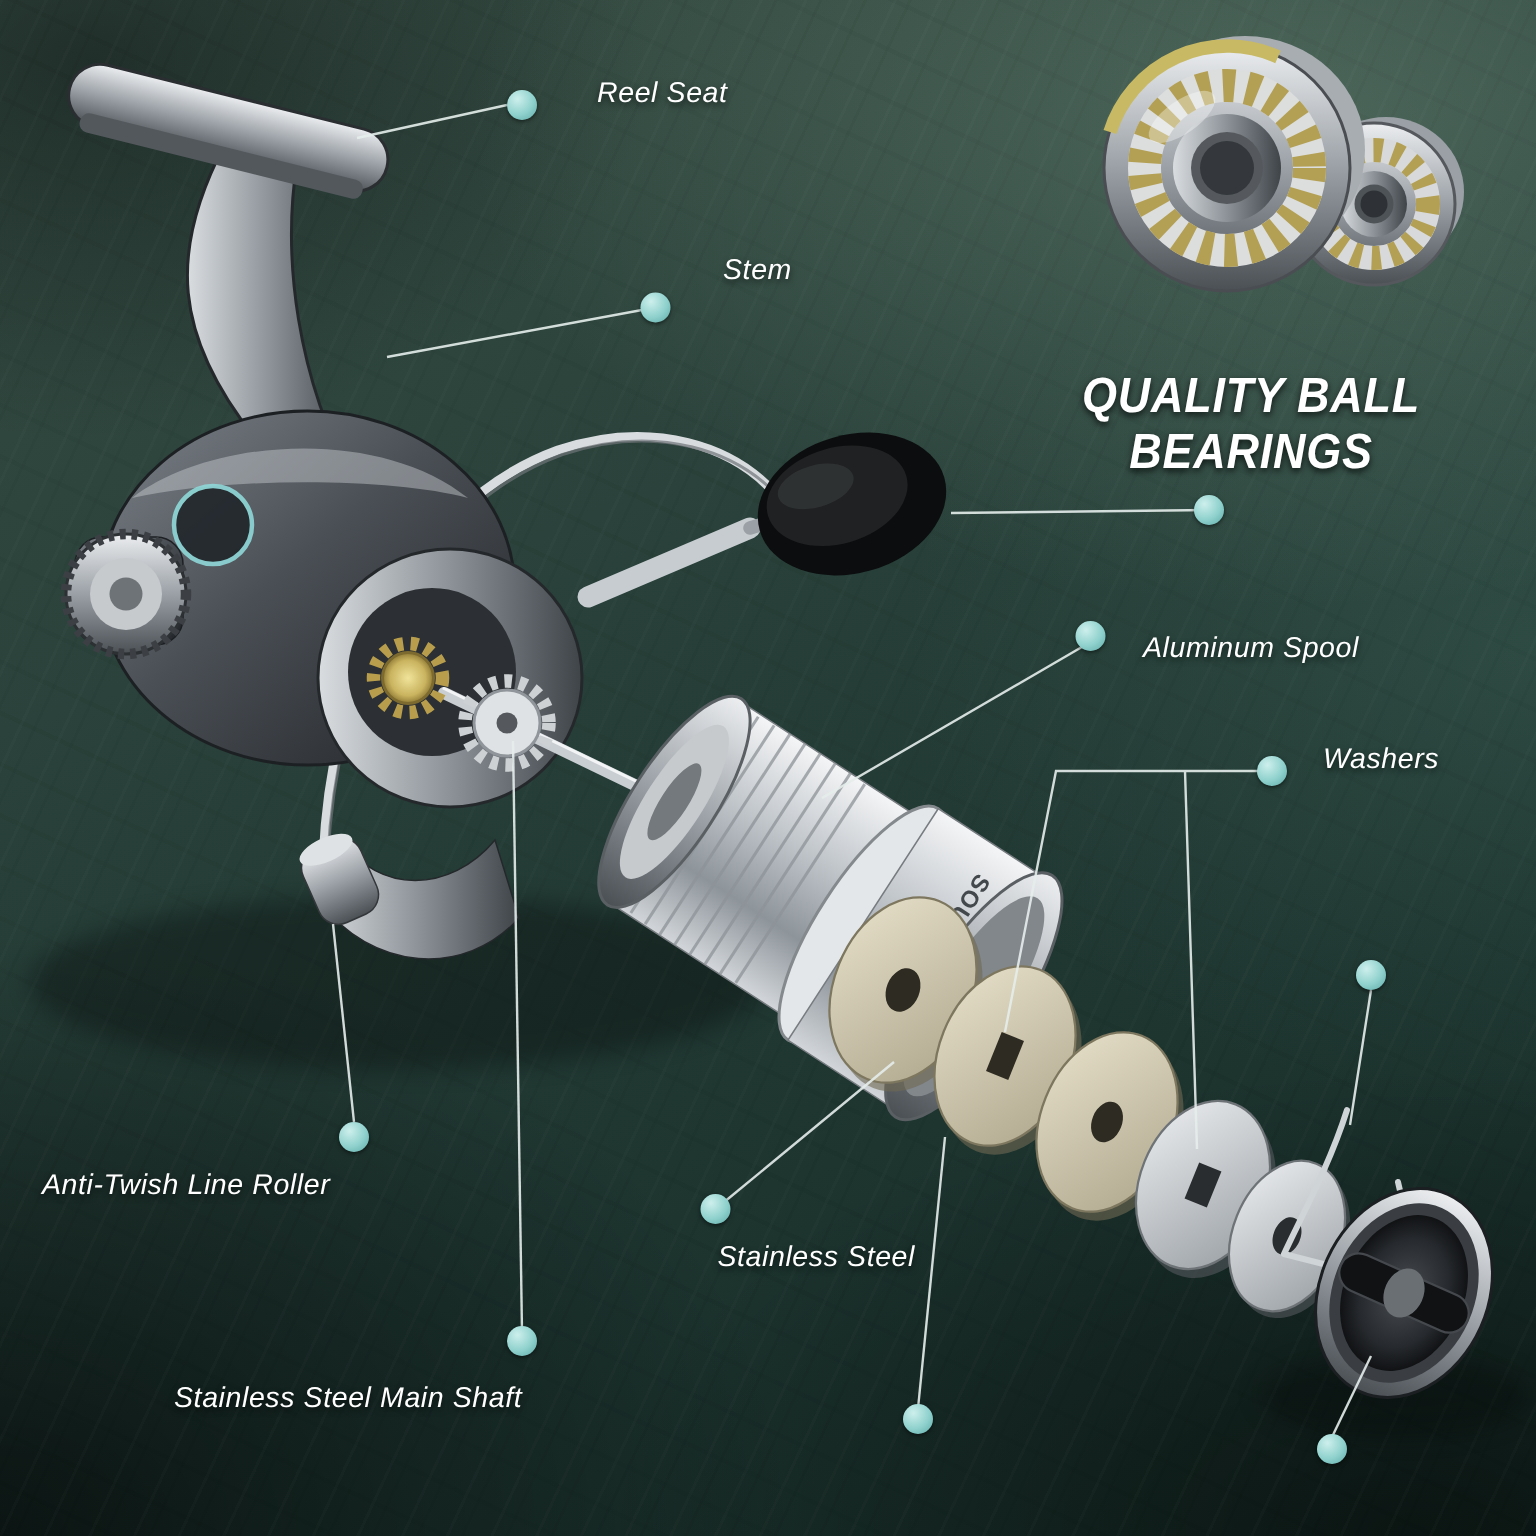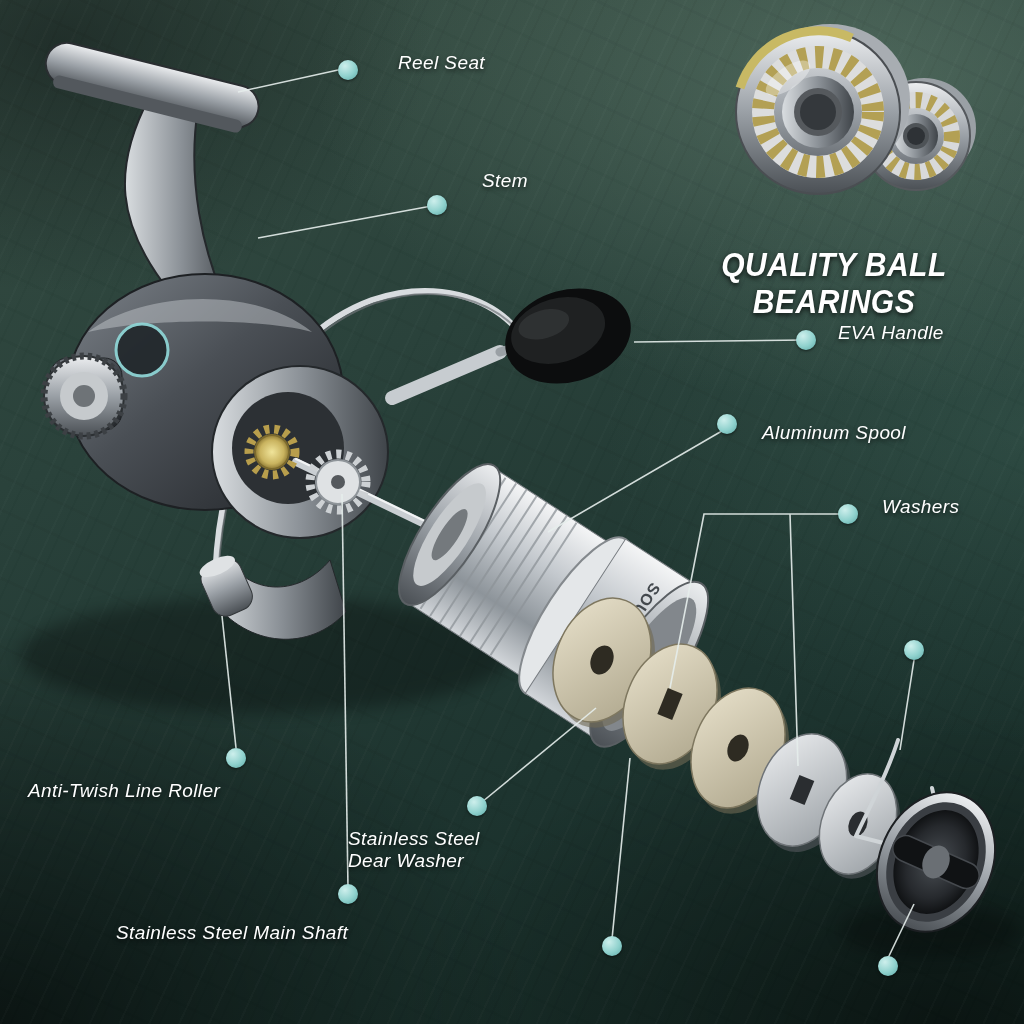--- a/index.html
+++ b/index.html
@@ -28,21 +28,21 @@
   .dot {
     position: absolute; width: 20px; height: 20px; border-radius: 50%;
     background: radial-gradient(circle at 35% 30%, #cdefec, #8fd1cd 55%, #5da9a6 100%);
     box-shadow: 0 1px 3px rgba(0,0,0,0.55);
   }
   .label {
     position: absolute; color: #ffffff; font-style: italic; font-size: 19px;
     white-space: nowrap; letter-spacing: 0.4px;
     text-shadow: 0 2px 4px rgba(0,0,0,0.6);
   }
-  .label.center { text-align: left; white-space: normal; line-height: 1.18; }
+  .label.center { text-align: right; white-space: normal; line-height: 1.18; }
   .heading {
     position: absolute; left: 650px; top: 246px; width: 368px; text-align: center;
     color: #ffffff; font-size: 30px; font-weight: bold; font-style: italic;
     letter-spacing: 0.5px; transform: scaleY(1.1); transform-origin: top center;
     text-shadow: 0 2px 5px rgba(0,0,0,0.75);
   }
 </style>
 </head>
 <body>
 
@@ -262,24 +262,22 @@
   <div class="dot" style="left:838px;top:504px"></div>
   <div class="dot" style="left:904px;top:640px"></div>
   <div class="dot" style="left:226px;top:748px"></div>
   <div class="dot" style="left:467px;top:796px"></div>
   <div class="dot" style="left:338px;top:884px"></div>
   <div class="dot" style="left:602px;top:936px"></div>
   <div class="dot" style="left:878px;top:956px"></div>
 
   <div class="label" style="left:398px;top:52px">Reel Seat</div>
   <div class="label" style="left:482px;top:170px">Stem</div>
-  <div class="label" style="left:838px;top:322px">EVA Handle</div>
   <div class="label" style="left:762px;top:422px">Aluminum Spool</div>
   <div class="label" style="left:882px;top:496px">Washers</div>
   <div class="label" style="left:28px;top:780px">Anti-Twish Line Roller</div>
   <div class="label center" style="left:348px;top:828px;width:262px">
     <span>Stainless Steel</span><br>
-    <span>Dear Washer</span>
   </div>
   <div class="label" style="left:116px;top:922px">Stainless Steel Main Shaft</div>
 
   <div class="heading">QUALITY BALL BEARINGS</div>
 </div>
 
 </body></html>

